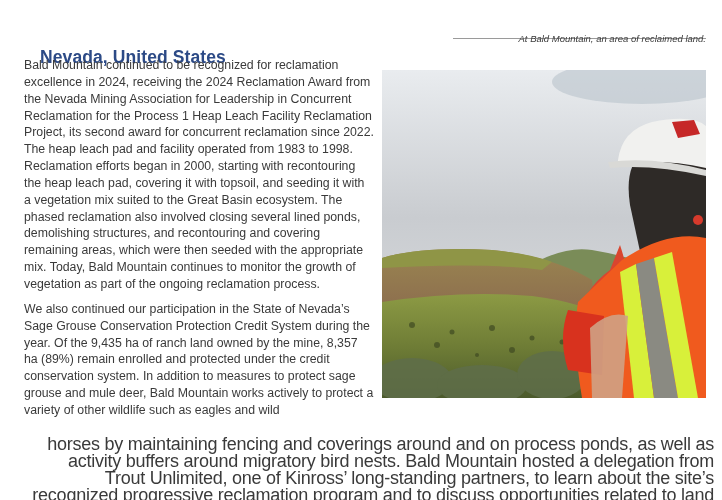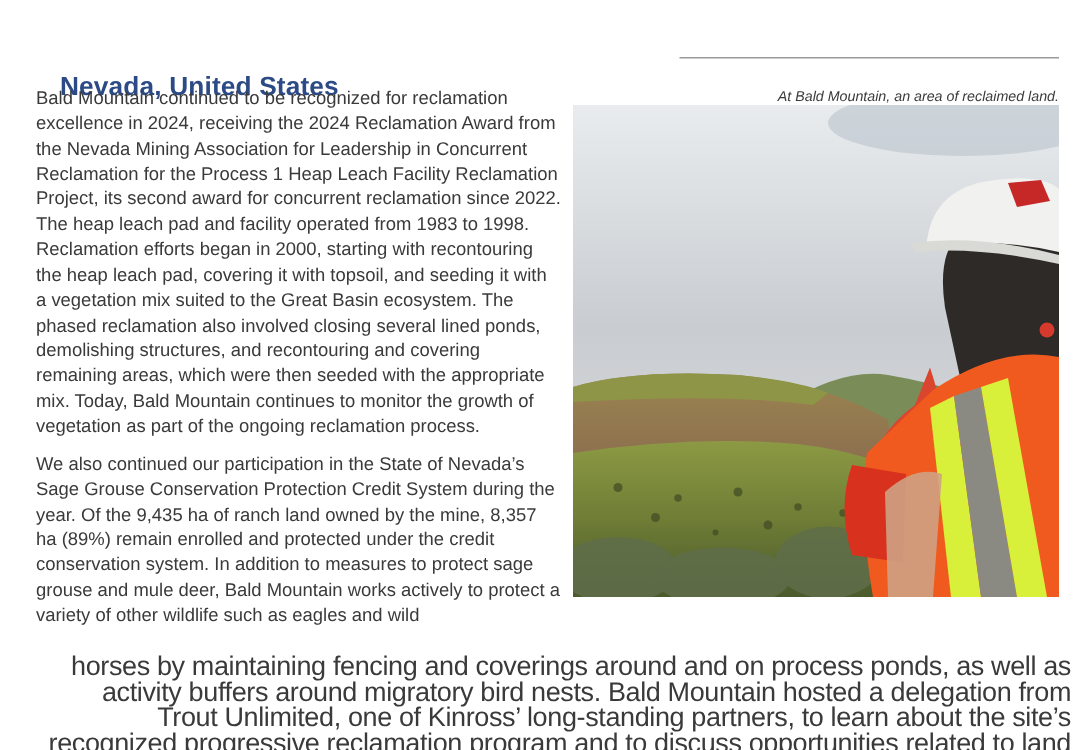--- a/index.html
+++ b/index.html
@@ -8,21 +8,21 @@
   .title { position: absolute; left: 24px; top: 31px; margin: 16px;
            font-size: 17.5px; font-weight: bold; color: #2c4a86; letter-spacing: 0.1px; }
   .body-col { position: absolute; left: 24px; top: 57px; width: 350px;
               font-size: 12.3px; line-height: 16.85px; }
   .body-col p { margin: 0; }
   .body-col p + p { margin-top: 8px; }
   .full { position: absolute; left: 24px; top: 436px; width: 690px;
           font-size: 18px; line-height: 16.85px; letter-spacing: -0.25px; text-align: right; }
   .full p { margin: 0; }
   .rule { position: absolute; left: 453px; top: 38px; width: 253px; height: 1px; background: #9a9a9a; }
-  .caption { position: absolute; right: 16px; top: 59px; font-size: 9.5px; font-style: italic; color: #3a3a3a; }
+  .caption { position: absolute; right: 16px; top: 33px; font-size: 9.5px; font-style: italic; color: #3a3a3a; }
   .photo { position: absolute; left: 382px; top: 70px; width: 324px; height: 328px; overflow: hidden; }
   .photo svg { display: block; }
 </style>
 </head>
 <body>
 
 <h1 class="title">Nevada, United States</h1>
 
 <div class="body-col">
   <p>Bald Mountain continued to be recognized for reclamation excellence in 2024, receiving the 2024 Reclamation Award from the Nevada Mining Association for Leadership in Concurrent Reclamation for the Process 1 Heap Leach Facility Reclamation Project, its second award for concurrent reclamation since 2022. The heap leach pad and facility operated from 1983 to 1998. Reclamation efforts began in 2000, starting with recontouring the heap leach pad, covering it with topsoil, and seeding it with a vegetation mix suited to the Great Basin ecosystem. The phased reclamation also involved closing several lined ponds, demolishing structures, and recontouring and covering remaining areas, which were then seeded with the appropriate mix. Today, Bald Mountain continues to monitor the growth of vegetation as part of the ongoing reclamation process.</p>

